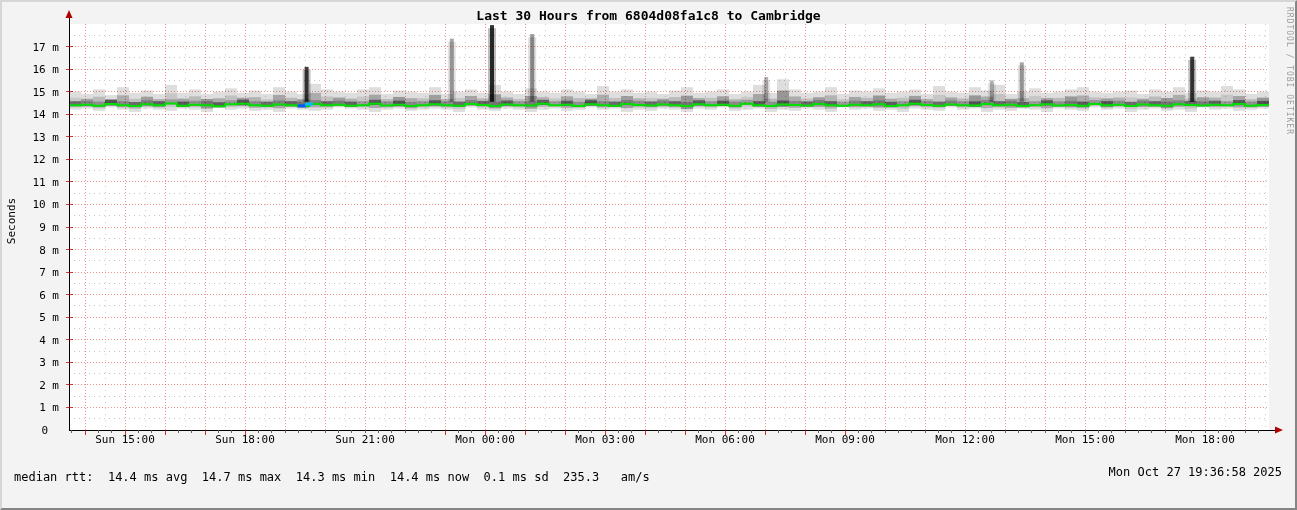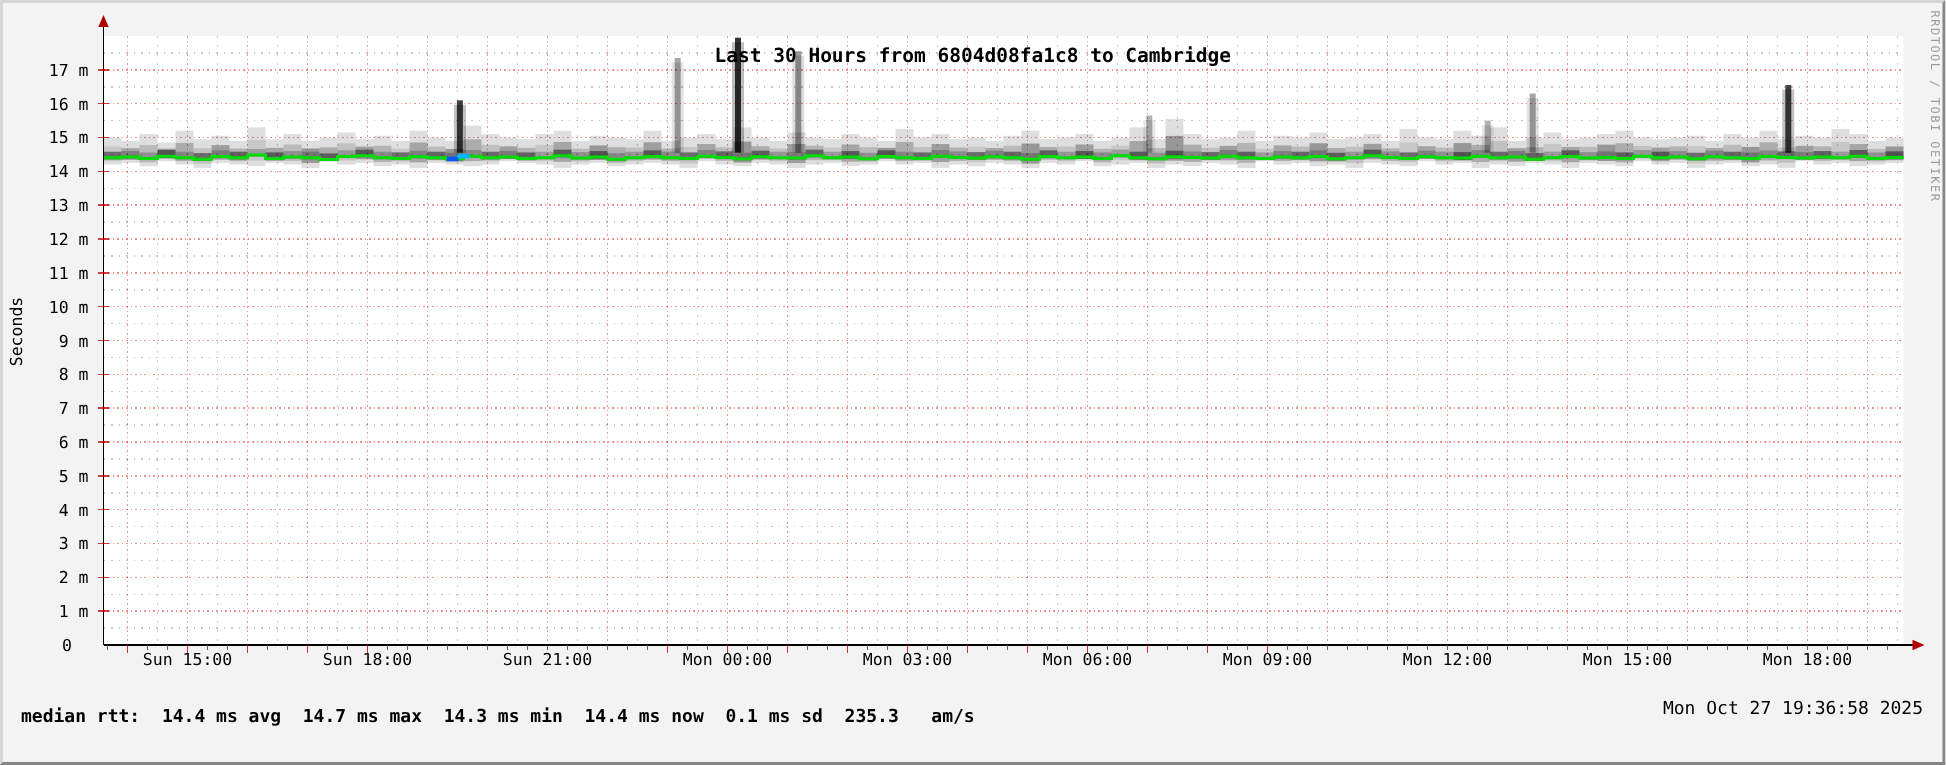--- a/index.html
+++ b/index.html
@@ -3,35 +3,35 @@
 <meta charset="utf-8">
 <style>
   html,body{margin:0;padding:0;background:#ffffff;}
   .frame{
     position:relative;width:1297px;height:510px;box-sizing:border-box;
     background:#f3f3f3;border:2px solid;border-color:#d6d6d6 #858585 #858585 #d6d6d6;
     font-family:"DejaVu Sans Mono","Liberation Mono",monospace;color:#000;overflow:hidden;
   }
   .title{
     position:absolute;top:6px;left:0;width:100%;text-align:center;
-    font-size:13px;font-weight:bold;white-space:pre;margin-top:22px;
+    font-size:13px;font-weight:bold;white-space:pre;
   }
   .ylab{
     position:absolute;left:-192px;top:212px;width:403px;height:14px;text-align:center;
     font-size:11px;transform:rotate(-90deg);white-space:pre;
   }
   .wm{
     position:absolute;top:5px;right:1px;font-size:8px;color:#9c9c9c;
     writing-mode:vertical-rl;letter-spacing:1px;white-space:pre;
   }
   svg{position:absolute;left:0;top:0;}
   .legend{
     position:absolute;left:12px;top:441px;font-size:12px;line-height:13.8px;white-space:pre;
   }
-  .lrow{white-space:pre;font-weight:bold;}
+  .lrow{white-space:pre;}
   .ts{
     position:absolute;right:13px;top:463px;font-size:12px;white-space:pre;
   }
 </style>
 </head>
 <body>
 
 <div class="frame">
   <svg id="chart-svg" width="1293" height="445">
       <rect x="67" y="22" width="1200" height="406" fill="#ffffff"></rect>

